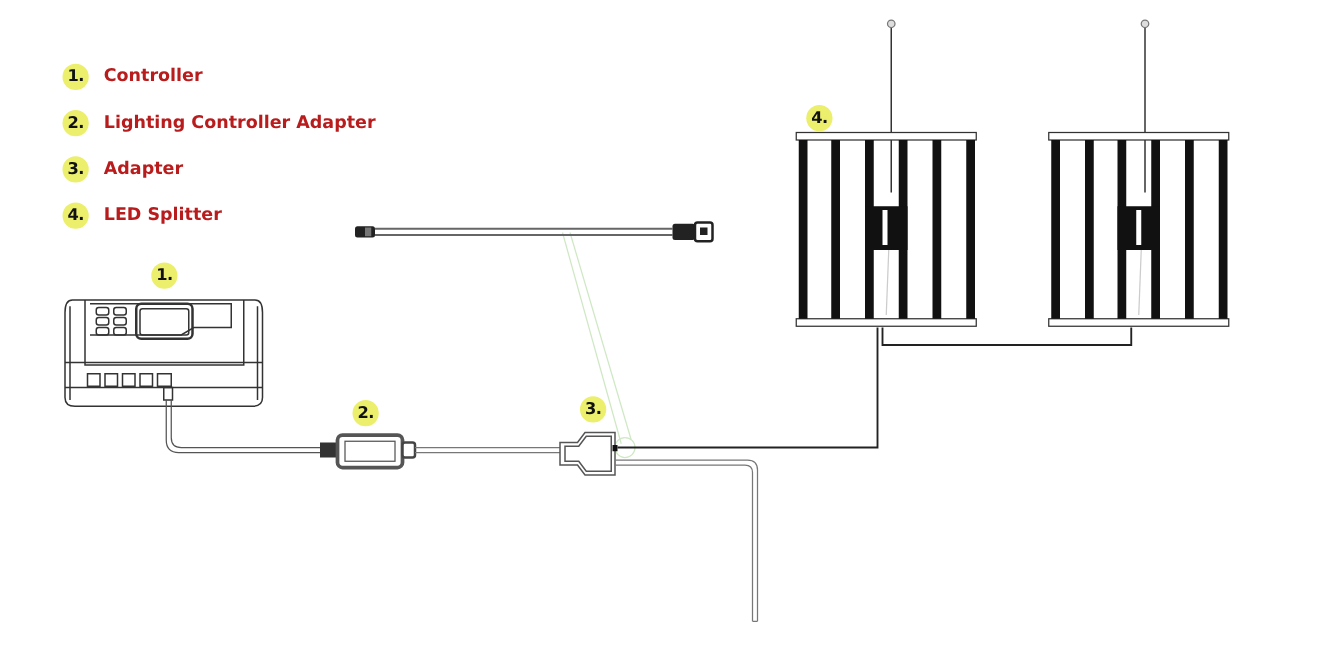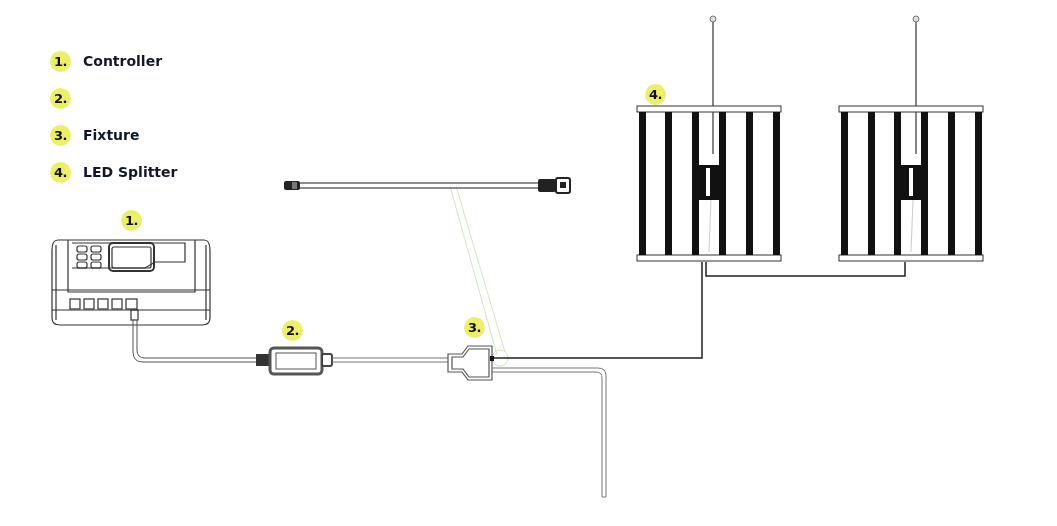--- a/index.html
+++ b/index.html
@@ -1,21 +1,21 @@
 <!DOCTYPE html>
 <html><head>
   <meta charset="utf-8">
   <style>
     html, body { margin: 0; padding: 0; background: #ffffff; }
     body { width: 1057px; height: 526px; position: relative; overflow: hidden; font-family: "DejaVu Sans", sans-serif; }
     .legend { position: absolute; left: 50px; top: 47px; }
     .legend-item { display: flex; align-items: center; height: 28px; margin-bottom: 9px; }
     .legend-item:nth-child(1) { margin-top: 0; }
     .badge { width: 21px; height: 21px; border-radius: 50%; background: #ecef6b; color: #111; font-weight: bold; font-size: 13px; display: flex; align-items: center; justify-content: center; margin-right: 12px; flex-shrink: 0; letter-spacing: -0.5px; }
-    .legend-label { font-weight: bold; font-size: 14px; color: #0f172a; }
+    .legend-label { font-weight: bold; font-size: 14px; color: #b91c1c; }
     .callout { position: absolute; }
     svg.diagram { position: absolute; left: 0; top: 0; }
   </style>
 </head>
 <body>
 
 <svg class="diagram" width="1057" height="526" viewBox="0 0 1057 526" xmlns="http://www.w3.org/2000/svg">
 
   <g stroke="#cfe8c4" stroke-width="1" fill="none">
     <line x1="450" y1="186" x2="497" y2="355"></line>
@@ -127,24 +127,25 @@
   </g>
 </svg>
 
 <div class="legend">
   <div class="legend-item">
     <span class="badge">1.</span>
     <span class="legend-label">Controller</span>
   </div>
   <div class="legend-item">
     <span class="badge">2.</span>
+    <span class="legend-label">Lighting Controller Adapter</span>
   </div>
   <div class="legend-item">
     <span class="badge">3.</span>
-    <span class="legend-label">Fixture</span>
+    <span class="legend-label">Adapter</span>
   </div>
   <div class="legend-item">
     <span class="badge">4.</span>
     <span class="legend-label">LED Splitter</span>
   </div>
 </div>
 
 <span class="badge callout" style="left:121px; top:210px;">1.</span>
 <span class="badge callout" style="left:282px; top:320px;">2.</span>
 <span class="badge callout" style="left:464px; top:317px;">3.</span>

